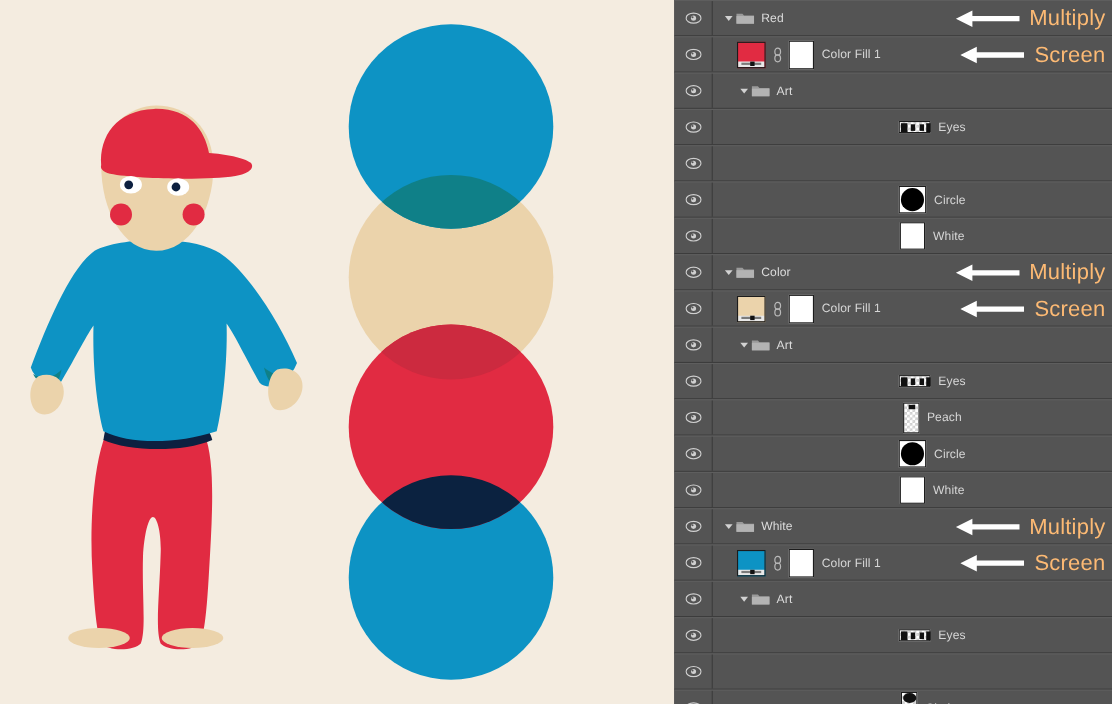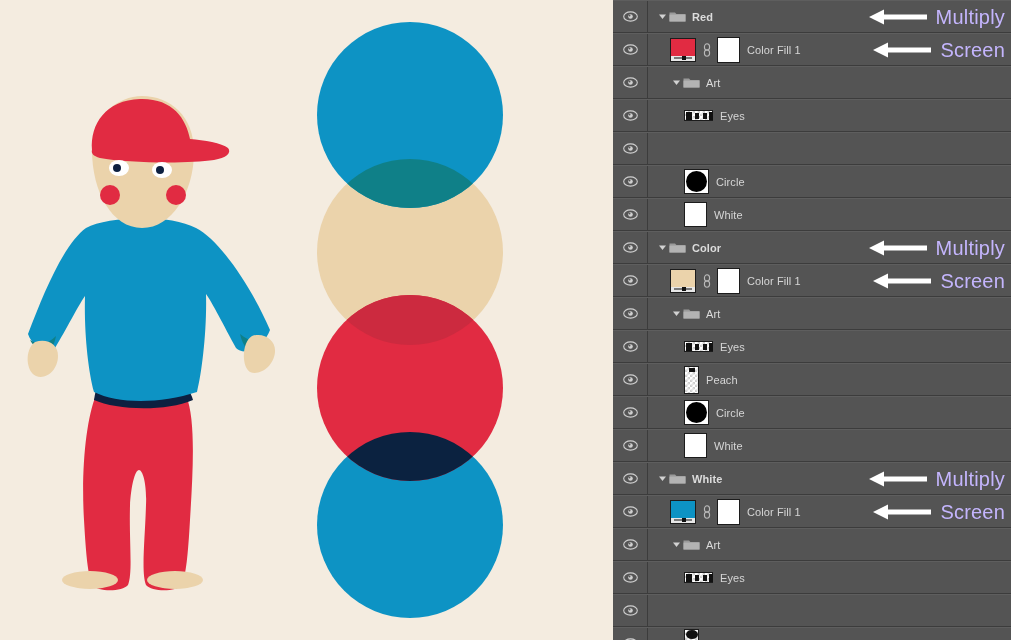--- a/index.html
+++ b/index.html
@@ -47,23 +47,23 @@
   }
   .eye-icon { display: block; }
   .row-body {
     position: relative;
     flex: 1 1 auto;
     height: 100%;
     display: flex;
     align-items: center;
     padding-left: 0px;
   }
-  .indent-0 { padding-left: 8px; font-weight: bold; }
+  .indent-0 { padding-left: 8px; }
   .indent-1 { padding-left: 22px; }
-  .indent-2 { padding-left: 36px; }
+  .indent-2 { padding-left: 36px; justify-content: center; }
 
   .disclosure {
     width: 13px; height: 33px;
     flex: 0 0 13px;
     display: flex; align-items: center; justify-content: center;
   }
   .folder-icon { flex: 0 0 auto; display: flex; align-items: center; margin-right: 6px; }
   .thumb-wrap { flex: 0 0 auto; display: flex; align-items: center; margin-right: 7px; }
 
   .layer-name {
@@ -79,21 +79,21 @@
   .annotation {
     position: absolute;
     right: 8px;
     display: flex;
     align-items: center;
     gap: 9px;
     pointer-events: none;
   }
   .anno-label {
     font-size: 20px;
-    color: #c4b5fd;
+    color: #fdba74;
     font-family: "Liberation Sans", sans-serif;
     font-weight: 400;
     letter-spacing: 0.2px;
     line-height: 1;
   }
   .anno-arrow { flex: 0 0 auto; display: block; }
 
   
   .checker {
     background-image:

